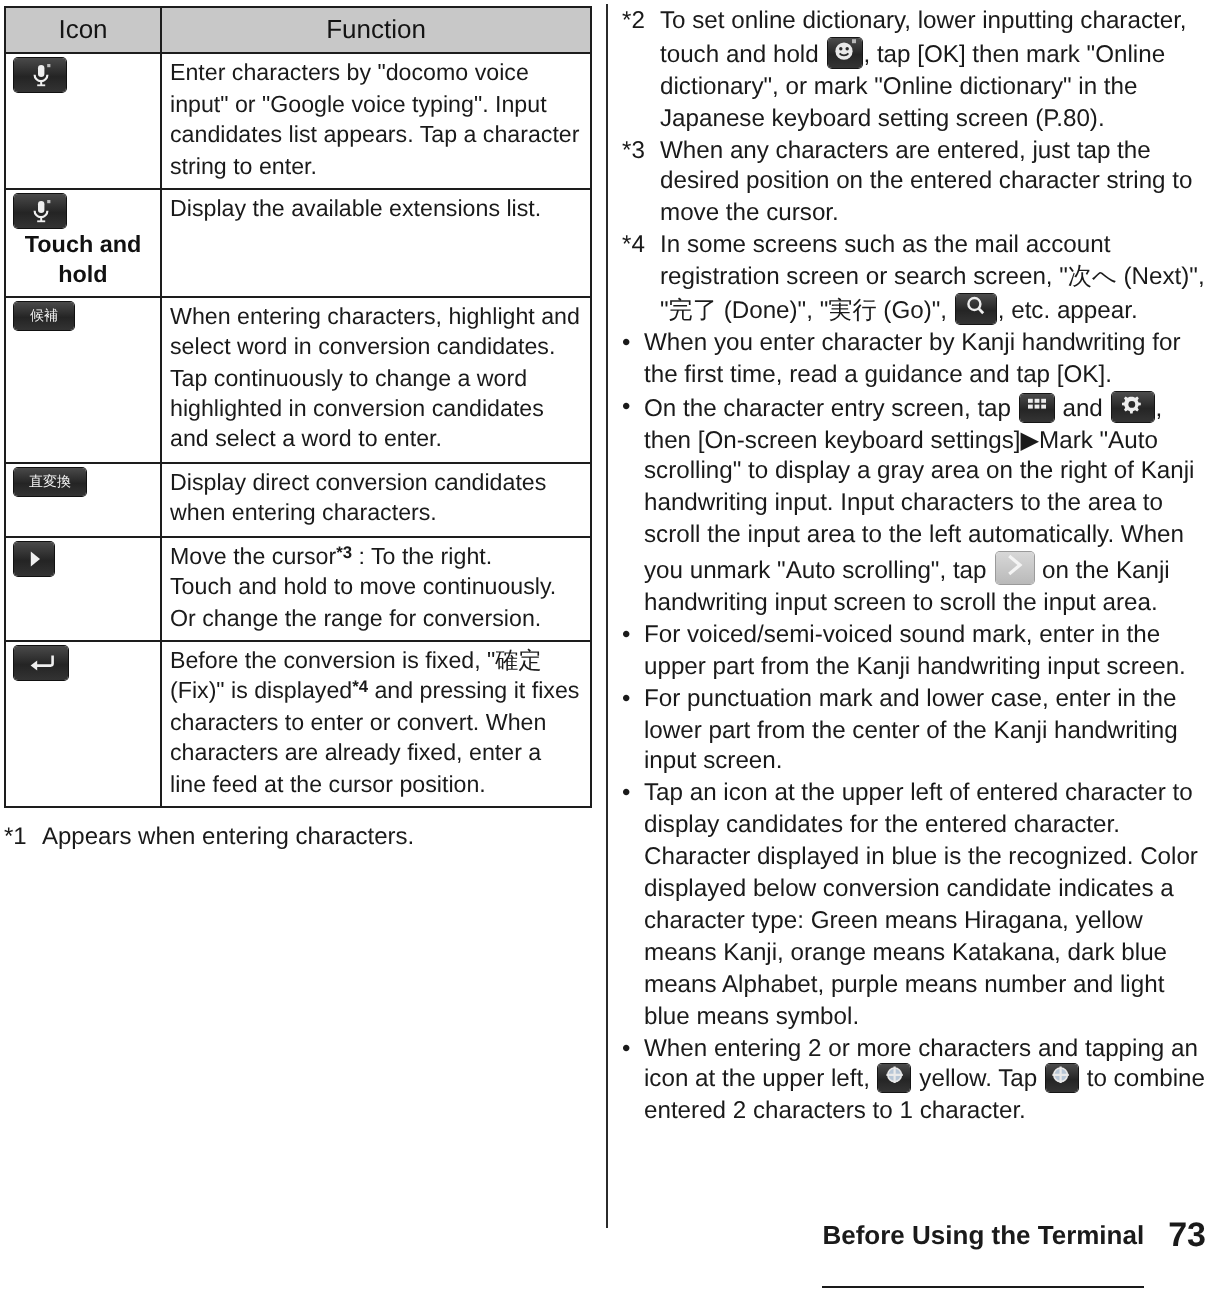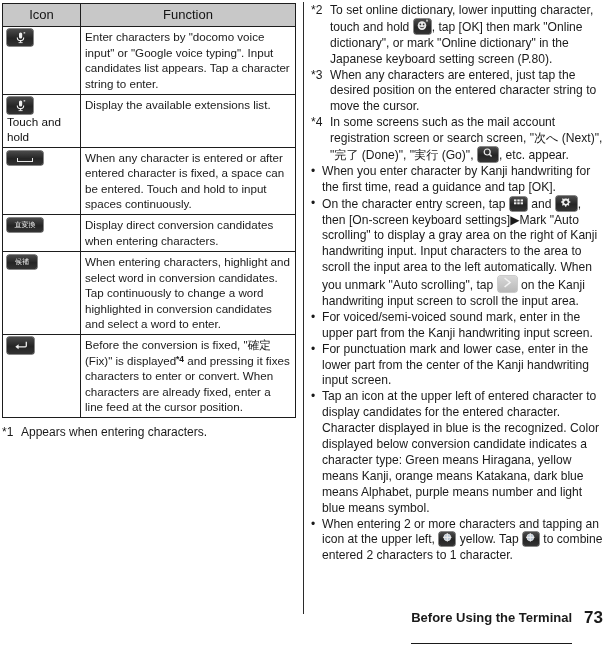--- a/index.html
+++ b/index.html
@@ -61,25 +61,26 @@
     padding: 2px 0 3px 0;
     color: #141414;
   }
   col.c-icon { width: 78px; }
   col.c-func { width: 215px; }
   td.icon-cell { text-align: left; padding-top: 4px; }
   td.func-cell { font-size: 11.7px; }
 
   .touchhold {
     display: block;
-    font-weight: normal;
+    font-weight: bold;
     font-size: 11.7px;
     line-height: 1.22;
     margin-top: 1px;
     color: #111;
+    text-align: center;
   }
 
   
   .keyicon {
     display: inline-block;
     background: linear-gradient(#4a4a4a, #242424 55%, #333);
     border-radius: 2px;
     color: #f2f2f2;
     text-align: center;
     vertical-align: -3px;
@@ -252,44 +253,50 @@
                     <rect x="6.1" y="9.3" width="1" height="2.2" fill="#efefef"></rect>
                     <rect x="4.6" y="11.2" width="4" height="0.9" fill="#efefef"></rect>
                     <rect x="9.6" y="1" width="1.6" height="1.6" fill="#bdbdbd"></rect>
                   </svg>
             </span>
             <span class="touchhold">Touch and hold</span>
           </td>
           <td class="func-cell">Display the available extensions list.</td>
         </tr>
 
-        <tr>
-          <td class="icon-cell">
-            <span class="keyicon space">
-              <span class="space-bar"></span>
+
+        <tr>
+          <td class="icon-cell">
+            <span class="keyicon jp2">候補</span>
+          </td>
+          <td class="func-cell">When entering characters, highlight and select word in conversion candidates. Tap continuously to change a word highlighted in conversion candidates and select a word to enter.</td>
+        </tr>
+
+        <tr>
+          <td class="icon-cell">
+            <span class="keyicon jp">直変換</span>
+          </td>
+          <td class="func-cell">Display direct conversion candidates when entering characters.</td>
+        </tr>
+
+
+        <tr>
+          <td class="icon-cell">
+            <span class="keyicon arrow">
+              <svg width="9" height="9" viewBox="0 0 9 9">
+                    <path d="M2.4 0.8 L7 4.5 L2.4 8.2 Z" fill="#f0f0f0"></path>
+                  </svg>
             </span>
           </td>
-          <td class="func-cell">When any character is entered or after entered character is fixed, a space can be entered. Touch and hold to input spaces continuously.</td>
-        </tr>
-
-        <tr>
-          <td class="icon-cell">
-            <span class="keyicon jp">直変換</span>
-          </td>
-          <td class="func-cell">Display direct conversion candidates when entering characters.</td>
-        </tr>
-
-        <tr>
-          <td class="icon-cell">
-            <span class="keyicon jp2">候補</span>
-          </td>
-          <td class="func-cell">When entering characters, highlight and select word in conversion candidates. Tap continuously to change a word highlighted in conversion candidates and select a word to enter.</td>
-        </tr>
-
-
+          <td class="func-cell">
+            <span>Move the cursor</span><sup class="fnref">*3</sup><span> : To the right.</span><br>
+            <span>Touch and hold to move continuously.</span><br>
+            <span>Or change the range for conversion.</span>
+          </td>
+        </tr>
 
 
         <tr>
           <td class="icon-cell">
             <span class="keyicon enter">
               <svg width="14" height="9" viewBox="0 0 14 9">
                     <path d="M12.3 0.8 V4.8 a1 1 0 0 1 -1 1 H3.4" stroke="#efefef" stroke-width="1.3" fill="none"></path>
                     <path d="M4.6 3.3 L1.3 5.8 L4.6 8.3 Z" fill="#efefef"></path>
                   </svg>
             </span>

